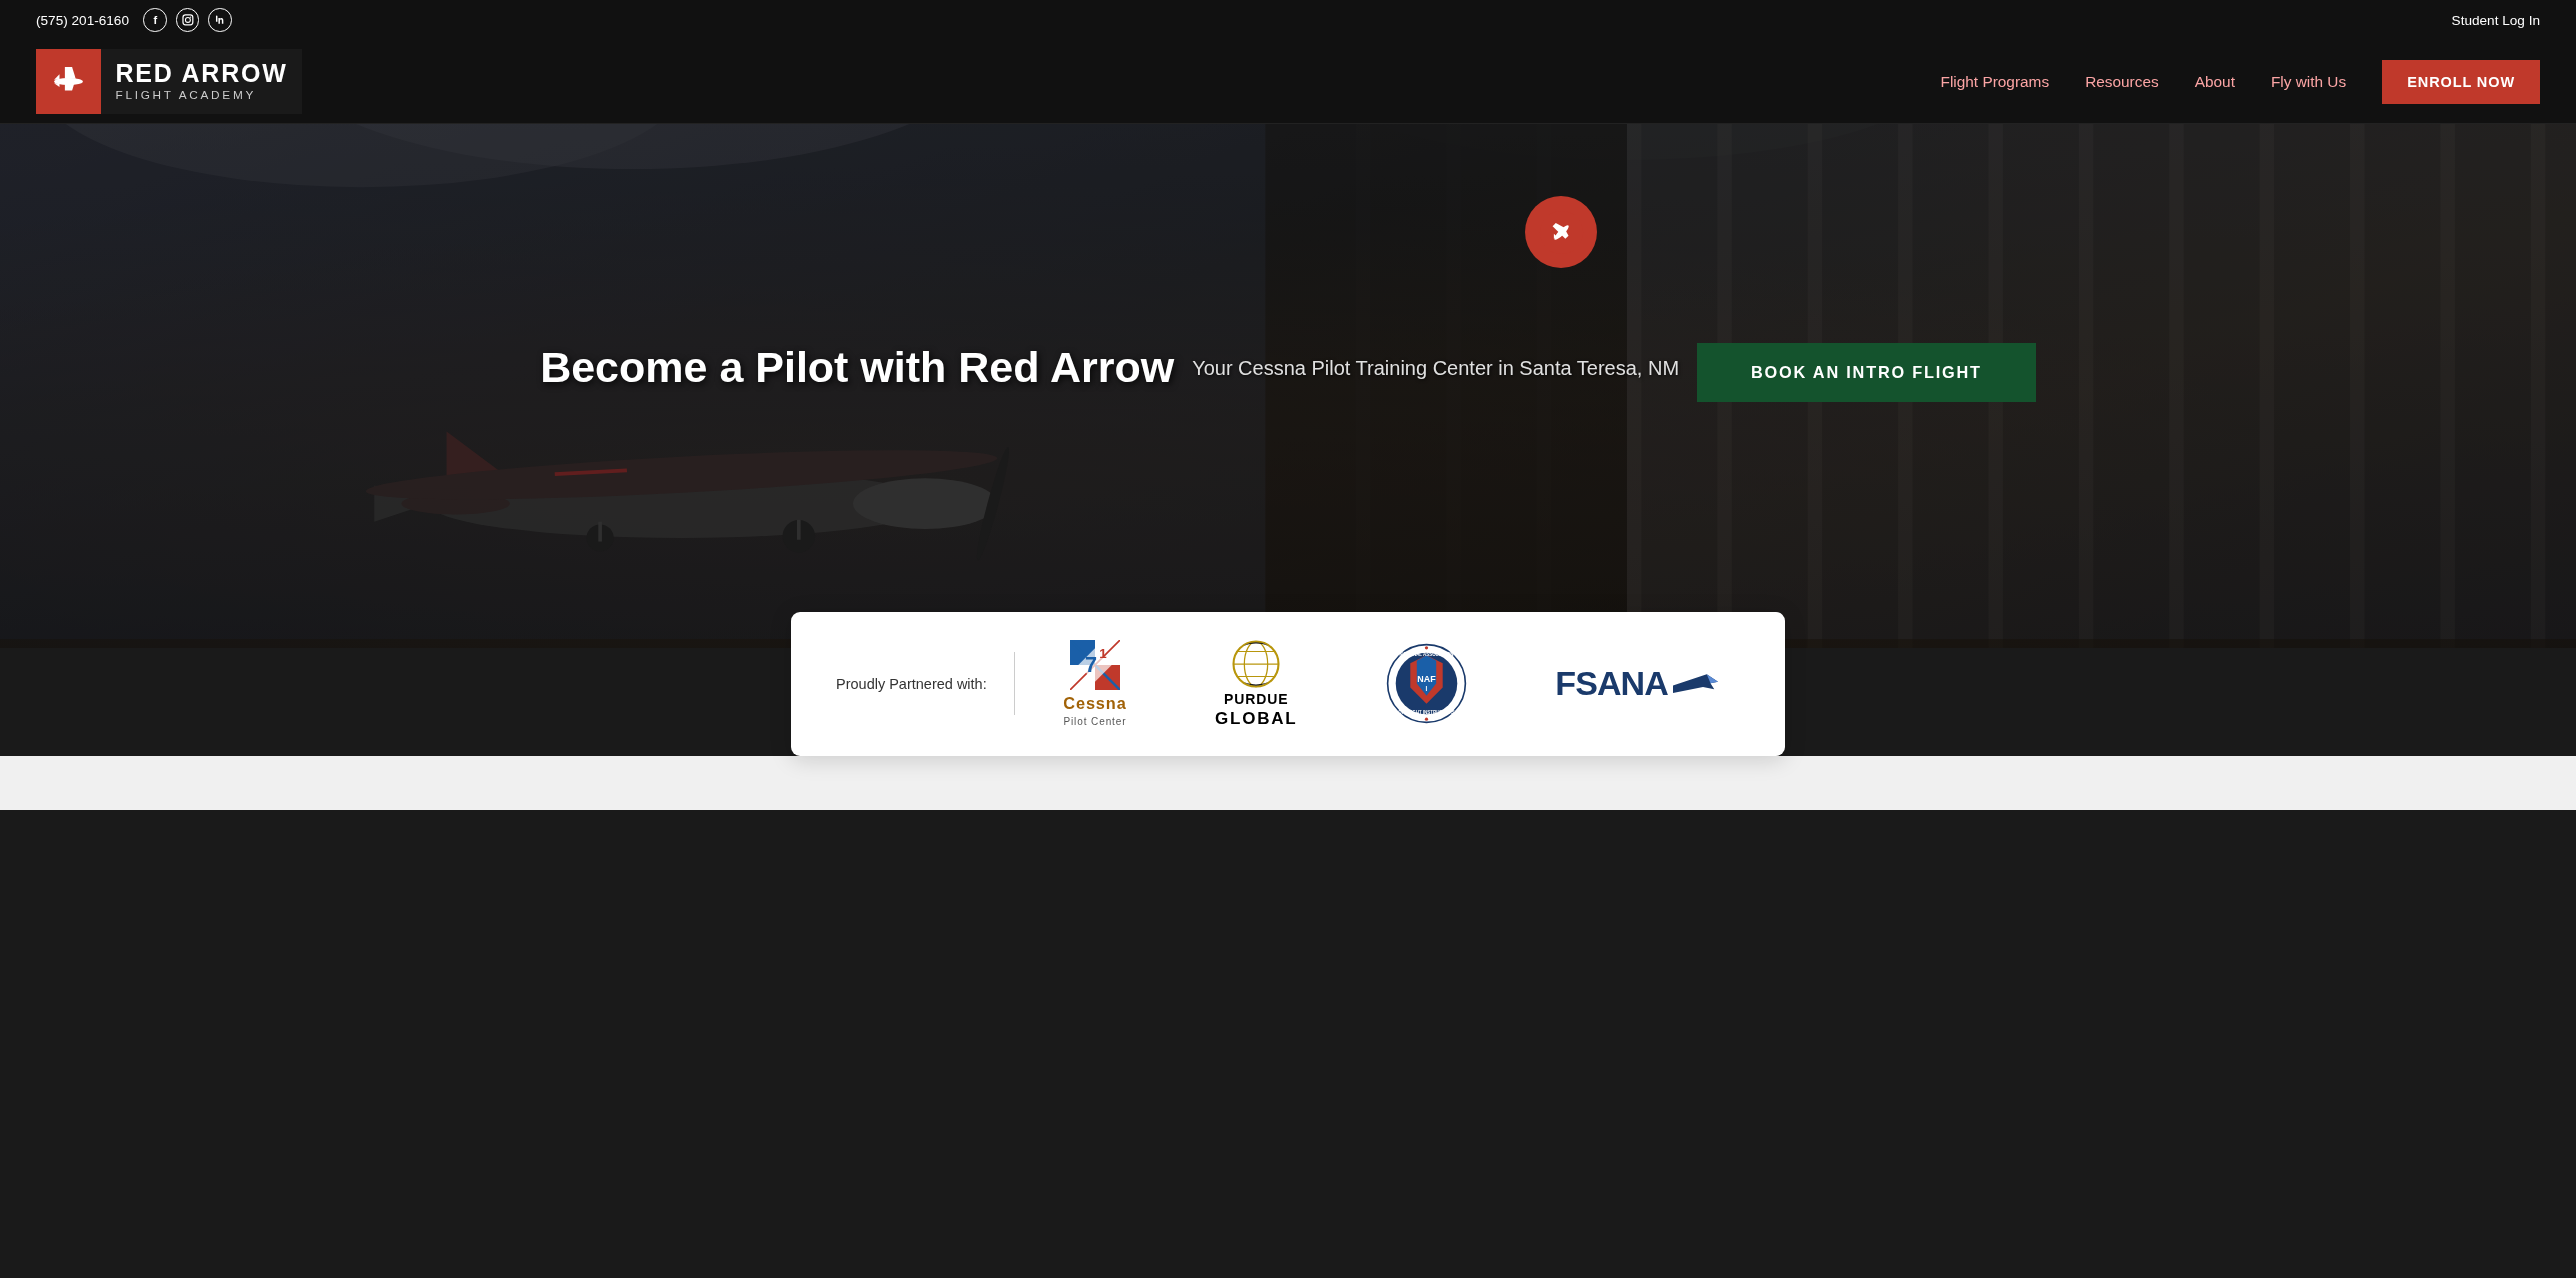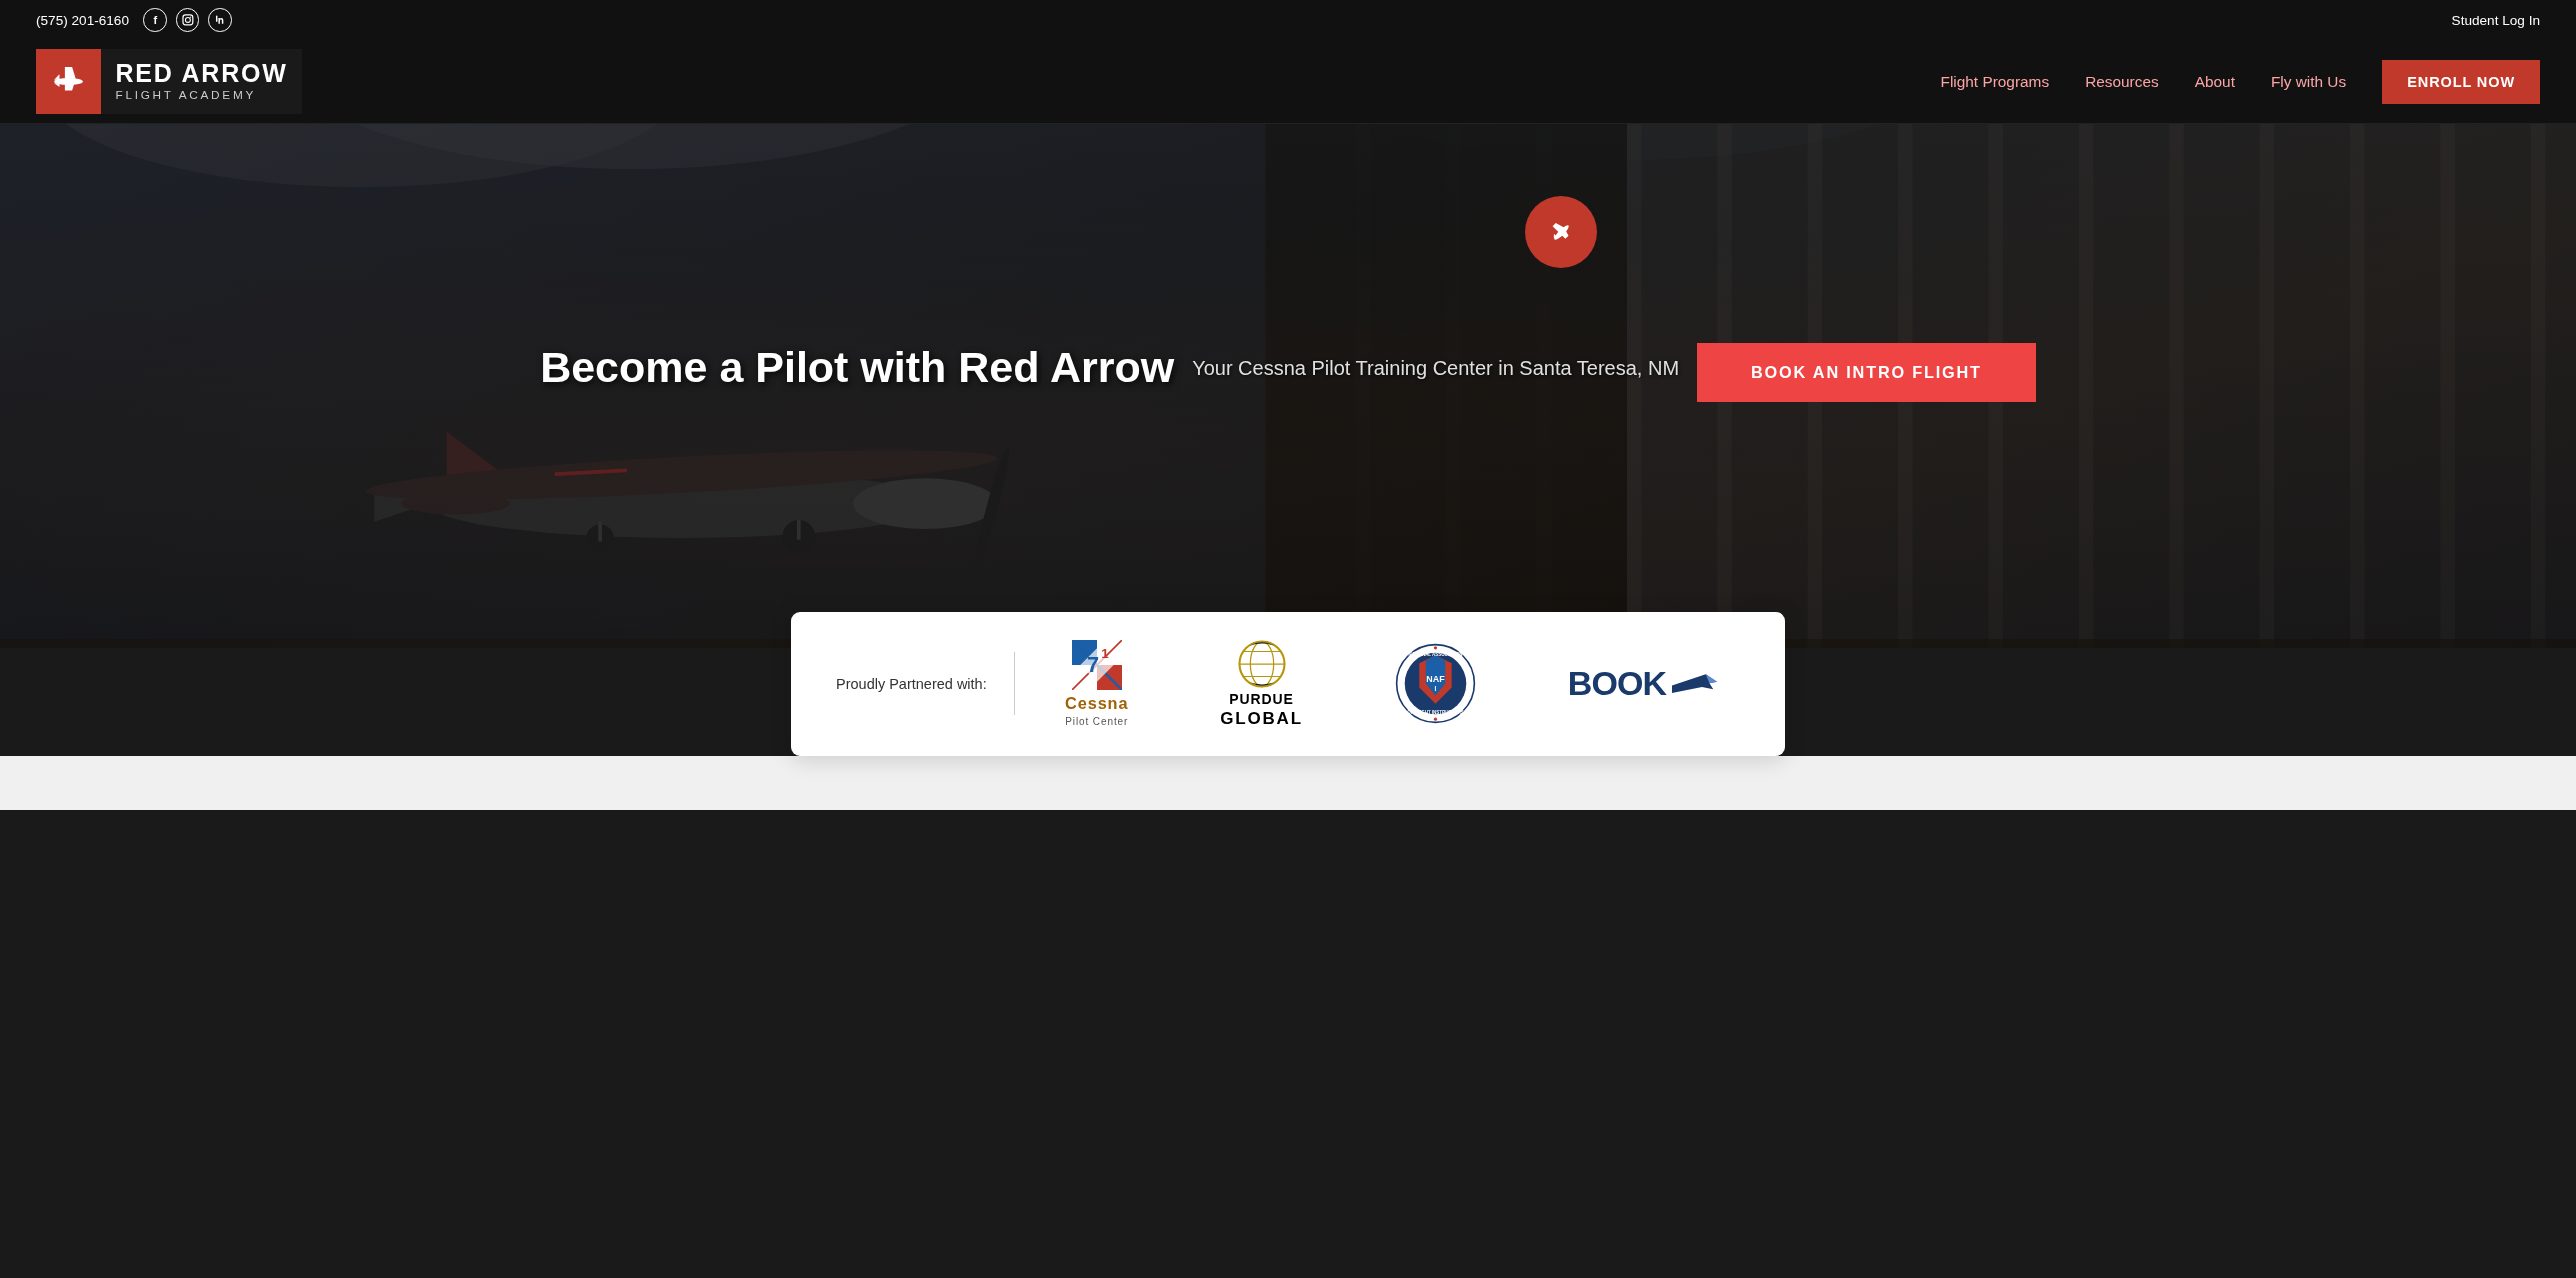--- a/index.html
+++ b/index.html
@@ -175,21 +175,21 @@
       text-shadow: 1.8px 1.8px 7.2px rgba(0,0,0,0.8);
       line-height: 1.1;
     }
     .hero-subtitle {
       font-size: 20px;
       font-weight: 300;
       color: #e0e0e0;
       text-shadow: 0.9px 0.9px 3.6px rgba(0,0,0,0.8);
     }
     .cta-btn {
-      background: #ef4444;
+      background: #14532d;
       color: #fff;
       font-size: 16.3px;
       font-weight: 700;
       padding: 20px 54px;
       border: none;
       cursor: pointer;
       letter-spacing: 1.8px;
       text-transform: uppercase;
       margin-top: 9px;
     }
@@ -504,21 +504,21 @@
       <circle cx="50" cy="94" r="2" fill="#c0392b"></circle>
 
       <path id="topArc" d="M 12,50 A 38,38 0 0,1 88,50" fill="none"></path>
       <path id="botArc" d="M 12,50 A 38,38 0 0,0 88,50" fill="none"></path>
 
       <text x="50" y="88" text-anchor="middle" font-size="5.5" font-weight="700" fill="#fff" font-family="Arial">OF FLIGHT INSTRUCTORS</text>
       <text x="50" y="16" text-anchor="middle" font-size="5.5" font-weight="700" fill="#fff" font-family="Arial">NATIONAL ASSOCIATION</text>
     </svg>
 
     <div class="fsana-logo">
-      <span class="fsana-text">BOOK</span>
+      <span class="fsana-text">FSANA</span>
       <svg class="fsana-wing" viewBox="0 0 60 35">
 
         <polygon points="0,20 45,5 60,15 50,17 55,25 40,22 0,30" fill="#1a3a6b"></polygon>
         <polygon points="45,5 60,15 50,17" fill="#5a8ad4"></polygon>
       </svg>
     </div>
 
   </div>
 </div>
 

